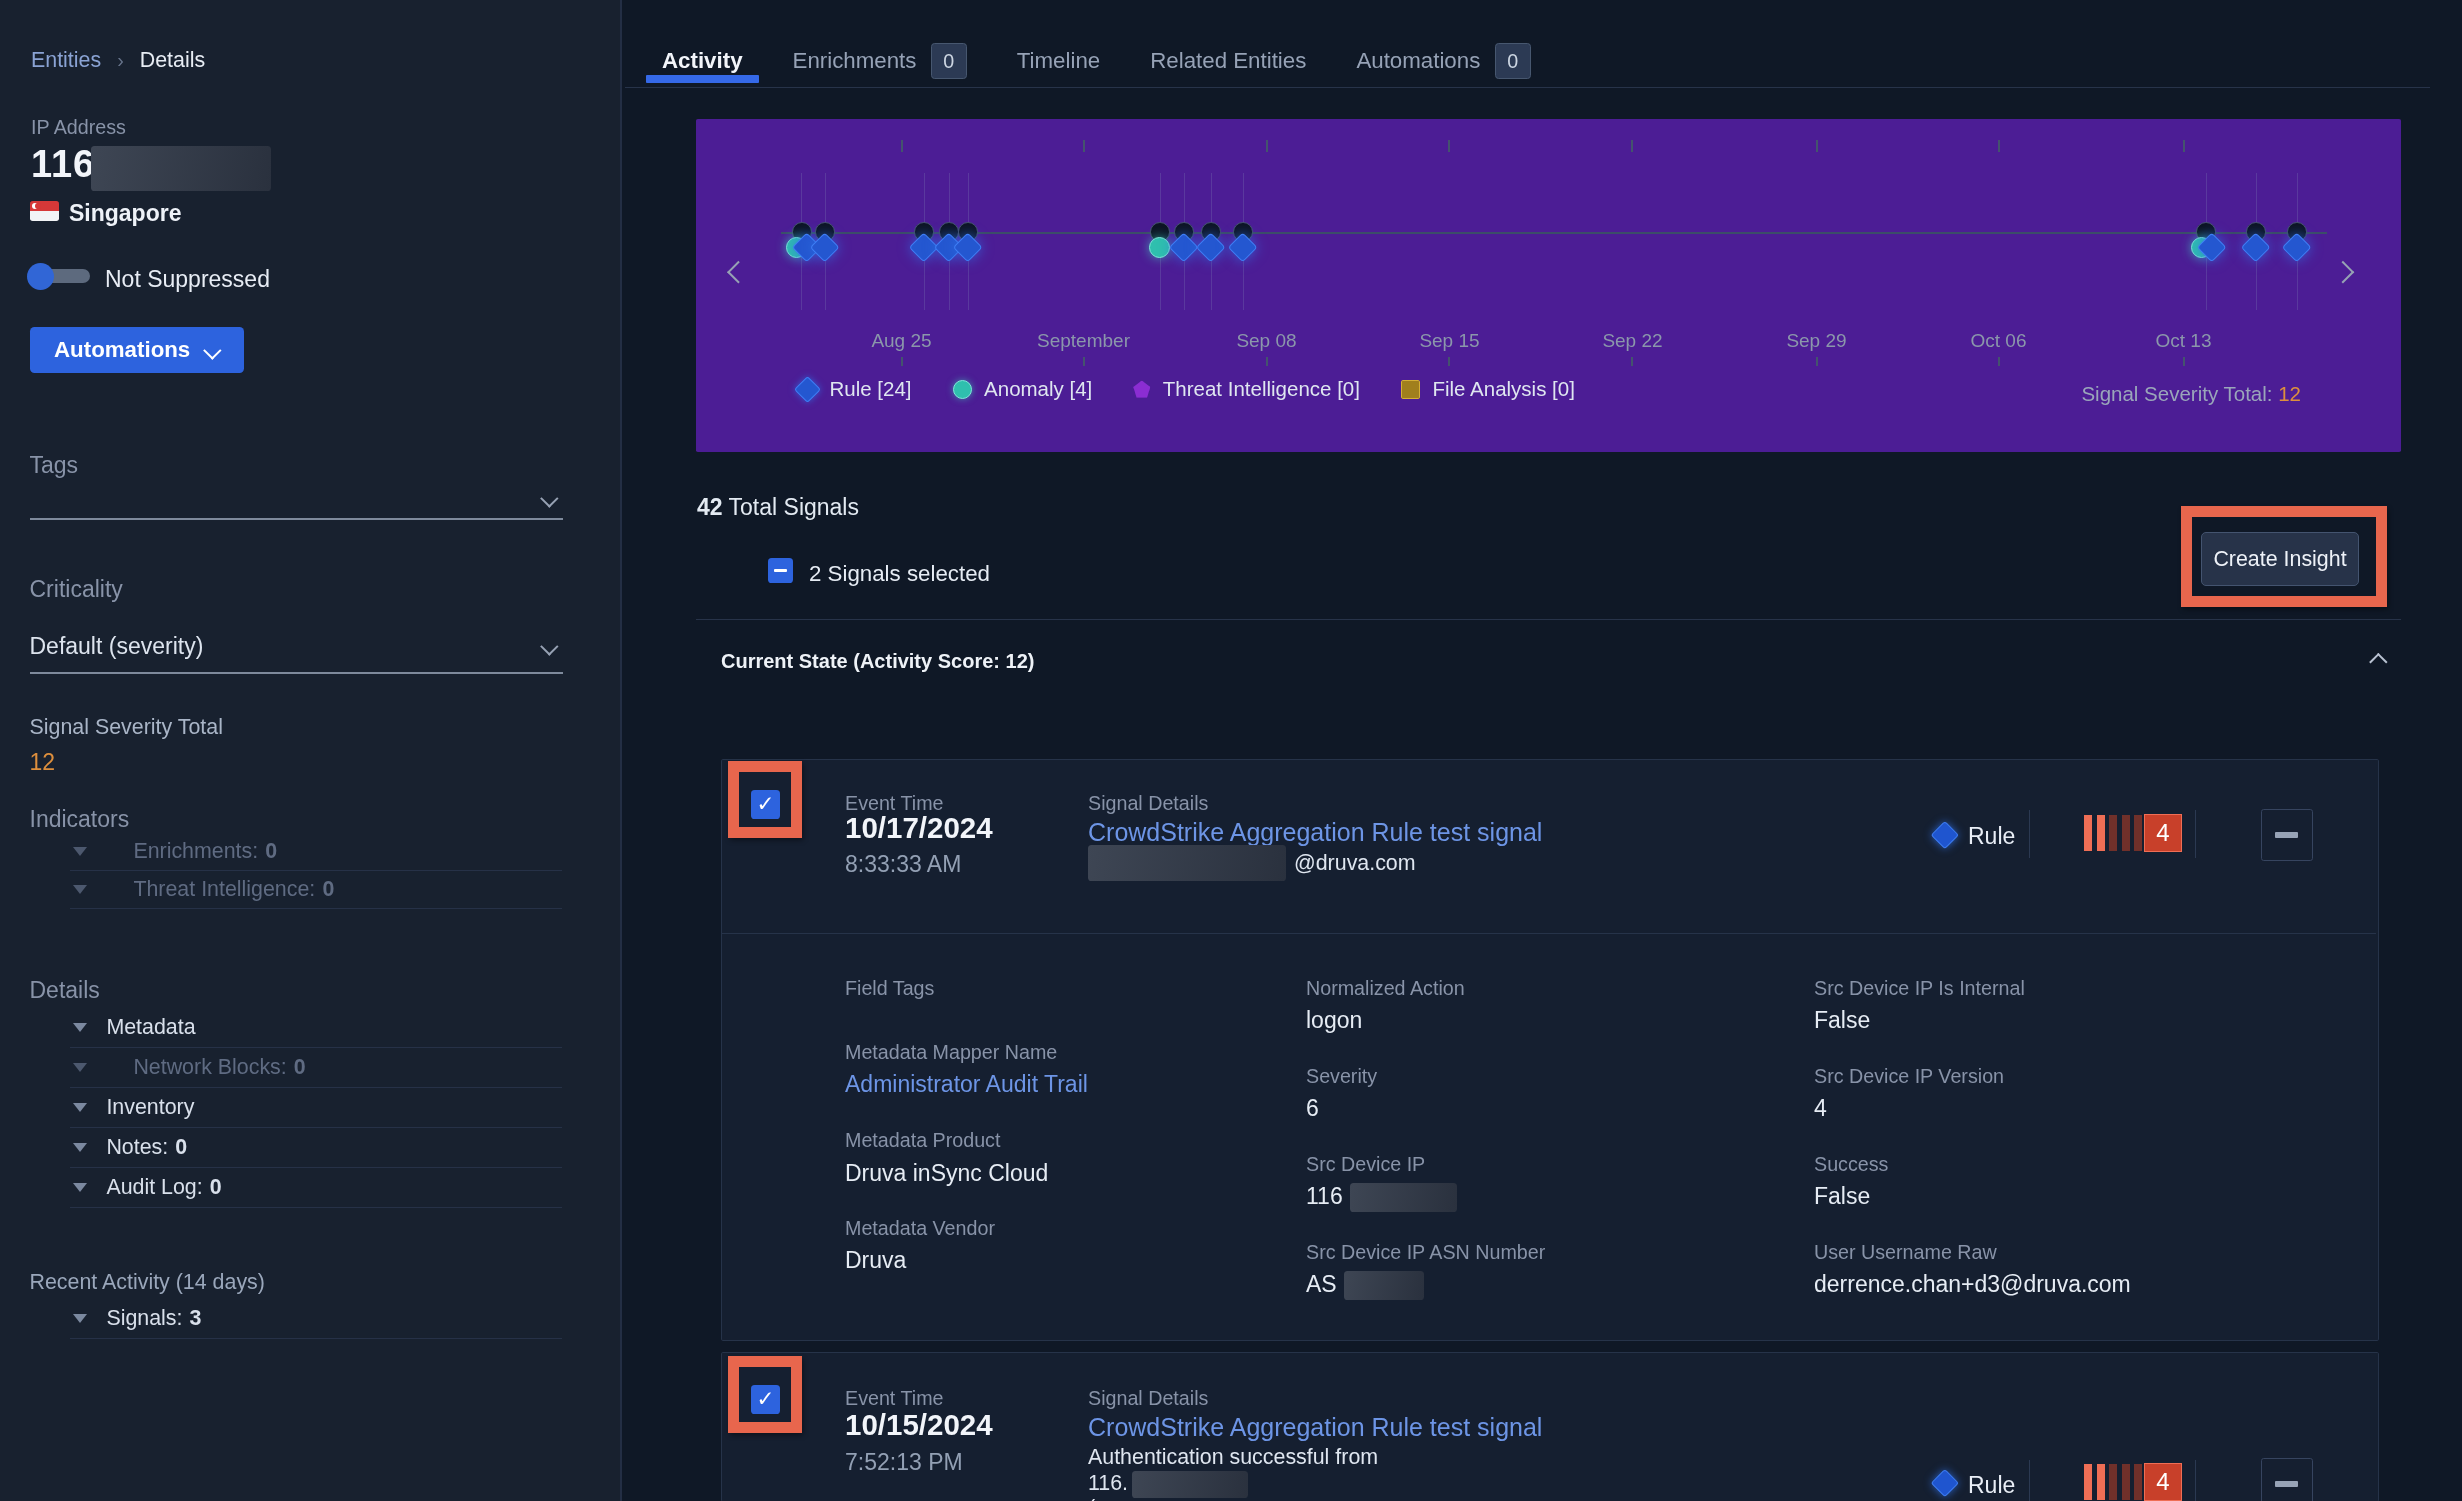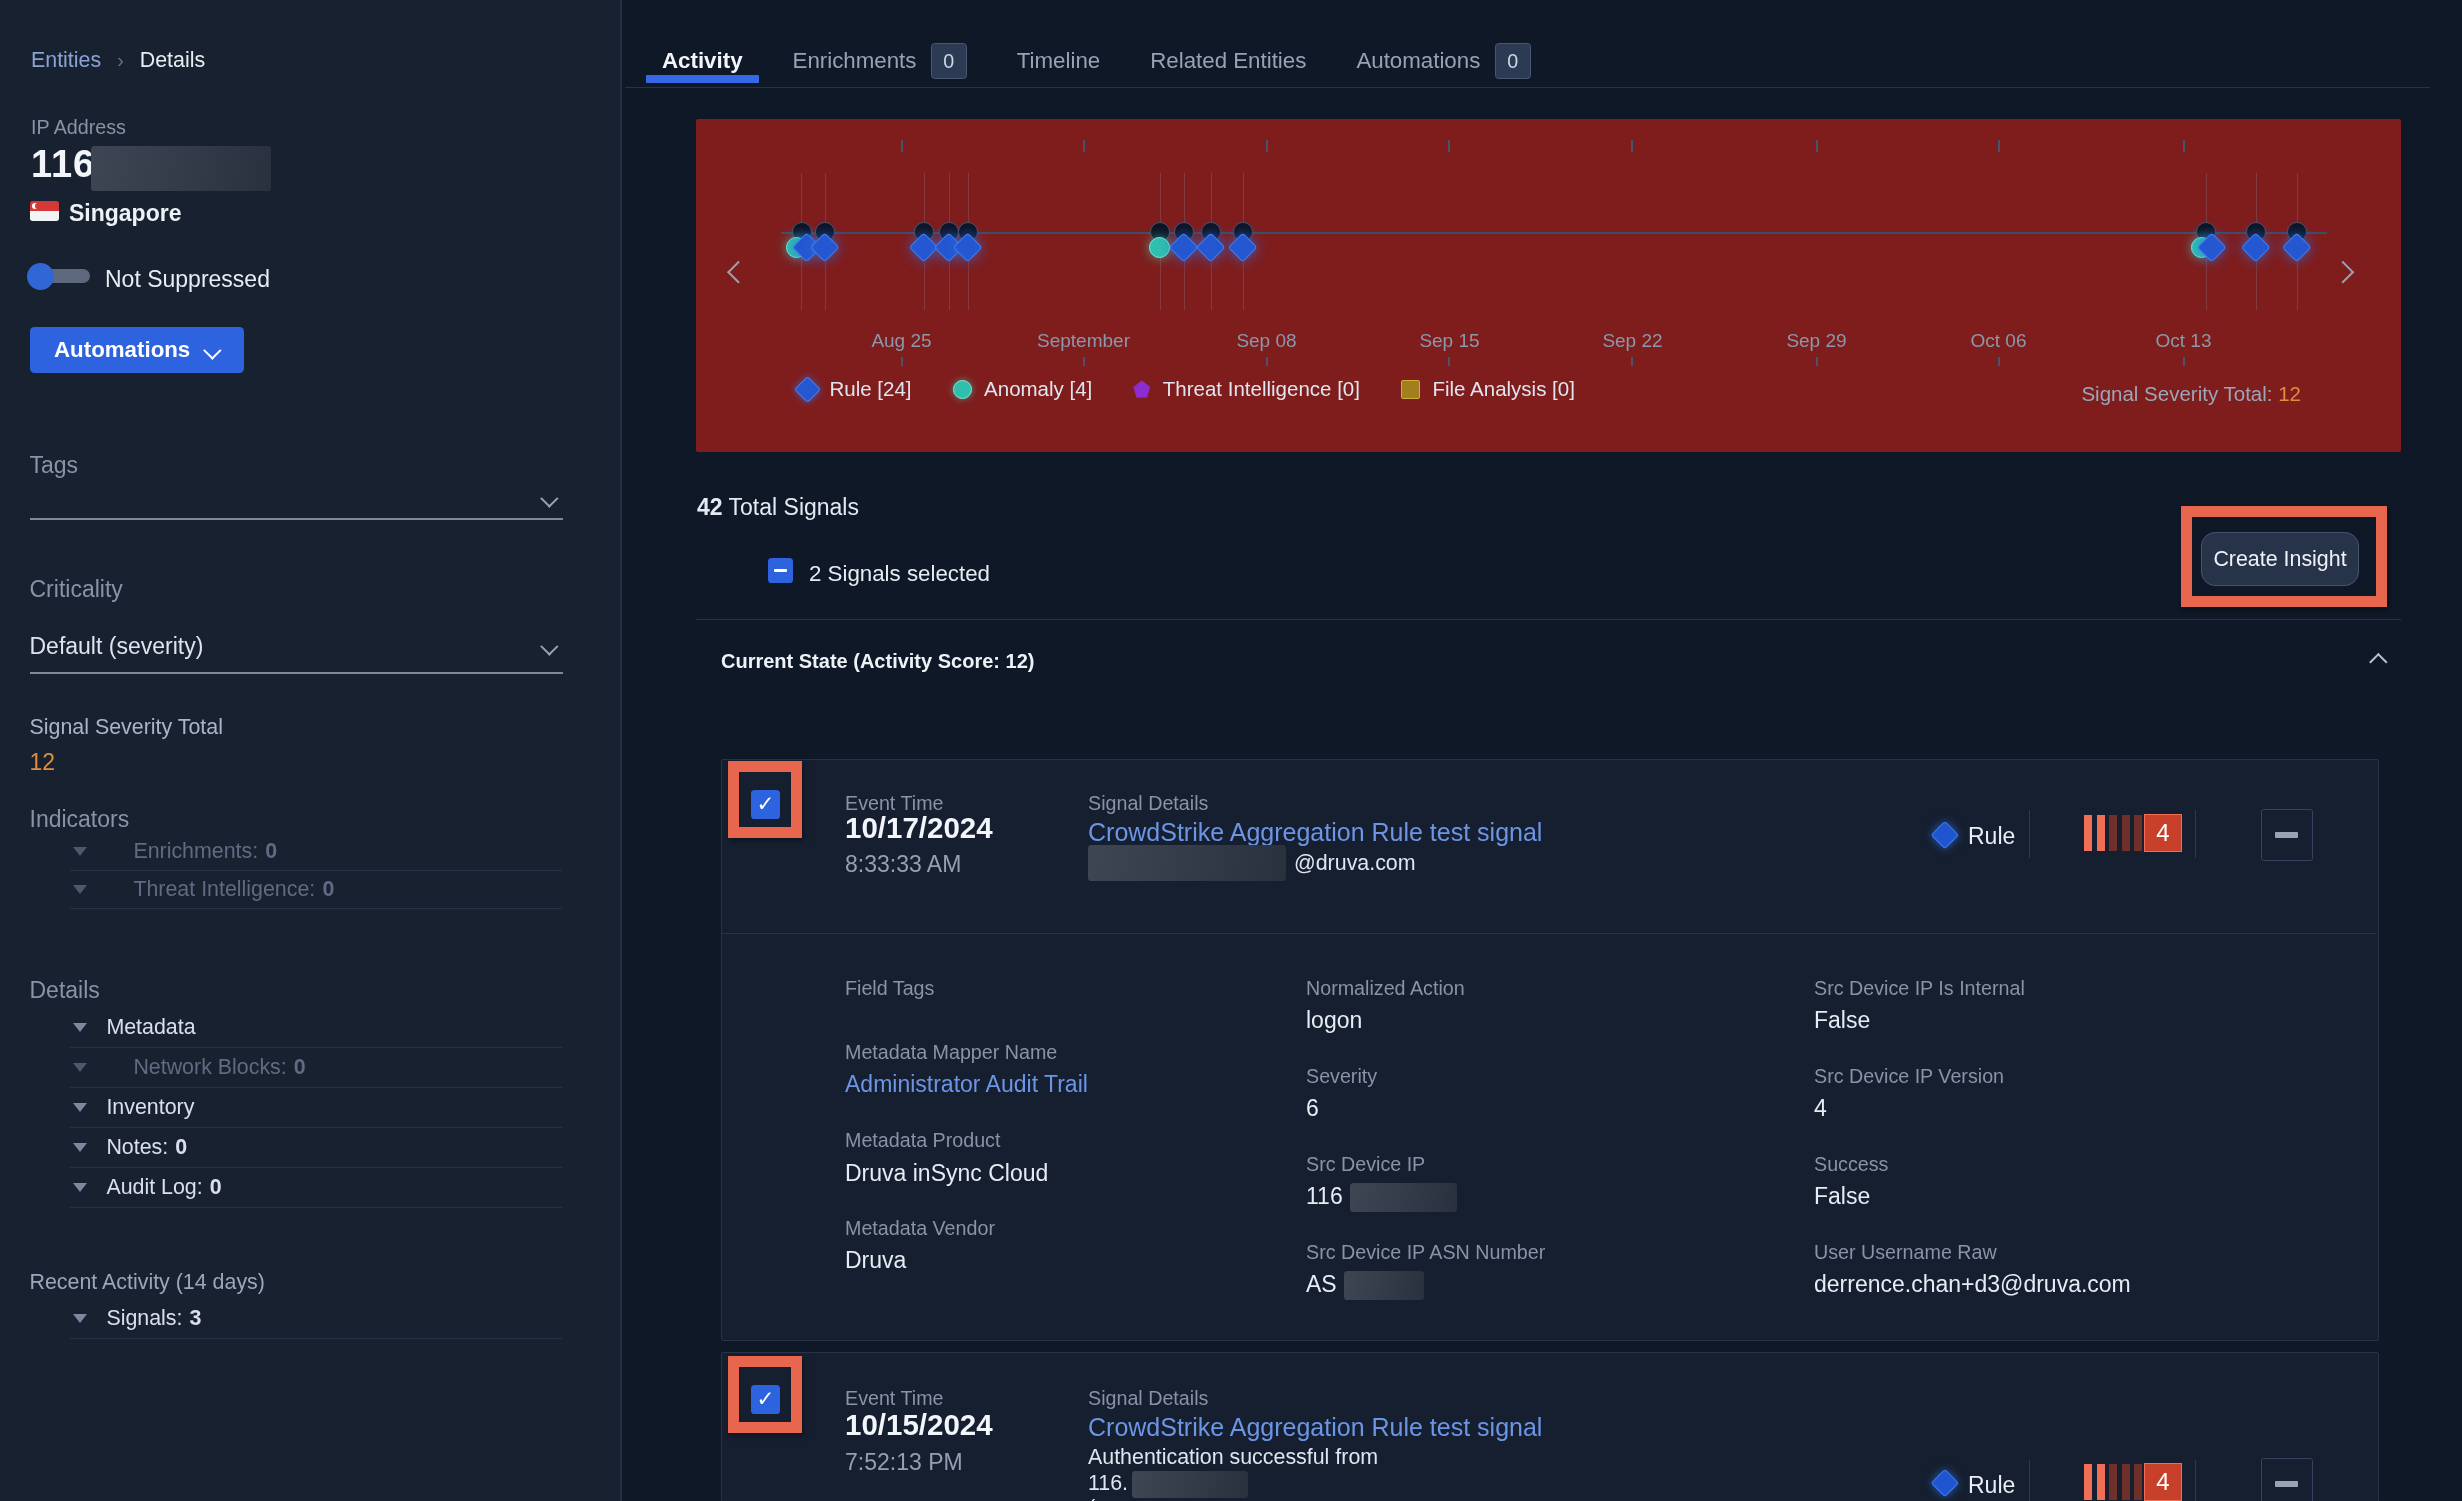--- a/index.html
+++ b/index.html
@@ -34,21 +34,21 @@
   .tri{width:0;height:0;border-left:7.1px solid transparent;border-right:7.1px solid transparent;border-top:9px solid #7b89a0;margin:0 19.7px 0 2.7px;}
   .srow.dim .tri{border-top-color:#4c586e;}
   
   #tabs{left:662px;top:39px;height:43px;display:flex;align-items:center;gap:50px;}
   .tab{position:relative;display:flex;align-items:center;gap:14.3px;font-size:22.3px;color:#96a2b6;cursor:pointer;}
   .tab.active{color:#f2f5fa;font-weight:bold;}
   .tab.active::after{content:"";position:absolute;left:-16px;right:-16px;bottom:-9px;height:7.1px;background:#3569e8;border-radius:0.9px;}
   .tbadge{display:inline-block;min-width:34px;height:34px;line-height:34px;text-align:center;background:#2c3a54;border:0.9px solid #47576f;border-radius:3.6px;font-size:19.7px;color:#cdd6e2;}
   #tab-rule{left:625px;top:87px;width:1805px;height:0.9px;background:#273349;}
   
-  #chart{left:696px;top:119px;width:1705px;height:333px;background:#7f1d1d;border-radius:1.8px;}
+  #chart{left:696px;top:119px;width:1705px;height:333px;background:#4c1d95;border-radius:1.8px;}
   .tickline{position:absolute;width:1.8px;background:#44536e;}
   .datelabel{position:absolute;width:125px;text-align:center;font-size:19px;color:#8b97ab;}
   .axis{position:absolute;height:1.8px;background:#3c4d69;}
   .hair{position:absolute;width:0.9px;background:rgba(140,160,190,.22);}
   .node{position:absolute;width:19.7px;height:19.7px;border-radius:50%;background:#0d1424;border:1.8px solid #47566f;box-sizing:border-box;}
   .mk-rule{position:absolute;width:21.4px;height:21.4px;background:#2457d0;border:1.8px solid #3e7ef5;border-radius:3.6px;transform:rotate(45deg);box-shadow:0 0 12.5px rgba(47,111,228,.8);box-sizing:border-box;}
   .mk-anom{position:absolute;width:21.4px;height:21.4px;background:#2fbfae;border:1.8px solid #7fe8d9;border-radius:50%;box-shadow:0 0 10.7px rgba(62,211,189,.7);box-sizing:border-box;}
   .lg-ic{display:inline-block;width:17px;height:17px;margin-right:12.5px;vertical-align:-2.7px;}
   .lg-rule{background:#2457d0;border:1.8px solid #3e7ef5;border-radius:2.7px;transform:rotate(45deg);box-shadow:0 0 7.1px rgba(47,111,228,.8);}
   .lg-anom{background:#2fbfae;border:1.8px solid #7fe8d9;border-radius:50%;box-shadow:0 0 7.1px rgba(62,211,189,.6);}
@@ -277,21 +277,21 @@
   <div class="abs" style="left:697px;top:494px;font-size:23px;color:#e3eaf2;">
     <b>42</b><span> Total Signals</span>
   </div>
 
   <div class="abs checkbox" style="left:768px;top:558px;width:25px;height:25px;">
     <div style="position:absolute;left:6.3px;top:10.7px;width:12.5px;height:3.6px;background:#fff;border-radius:0.9px;"></div>
   </div>
   <div class="abs" style="left:809px;top:561px;font-size:22.3px;color:#e6ecf4;">2 Signals selected</div>
 
   <div class="abs ann" style="left:2181px;top:506px;width:184px;height:79px;"></div>
-  <div class="abs" style="left:2201px;top:532px;width:156px;height:52px;background:#273349;border:0.9px solid #44546f;border-radius:14px;display:flex;align-items:center;justify-content:center;font-size:21.4px;color:#eef2f8;">Create Insight</div>
+  <div class="abs" style="left:2201px;top:532px;width:156px;height:52px;background:#273349;border:0.9px solid #44546f;border-radius:5px;display:flex;align-items:center;justify-content:center;font-size:21.4px;color:#eef2f8;">Create Insight</div>
 
   <div class="abs" style="left:696px;top:619px;width:1705px;height:0.9px;background:#273349;"></div>
 
   <div class="abs" style="left:721px;top:650px;font-size:20px;font-weight:bold;color:#eef2f7;">Current State (Activity Score: 12)</div>
   <span class="abs chev up" style="left:2372px;top:656px;border-color:#b9c2d2;"></span>
 
   <div class="card" style="left:721px;top:759px;width:1656px;height:580px;"></div>
   <div class="abs" style="left:722px;top:933px;width:1654px;height:0.9px;background:#263349;"></div>
 
   <div class="ann" style="left:728px;top:761px;width:52px;height:55px;"></div>

